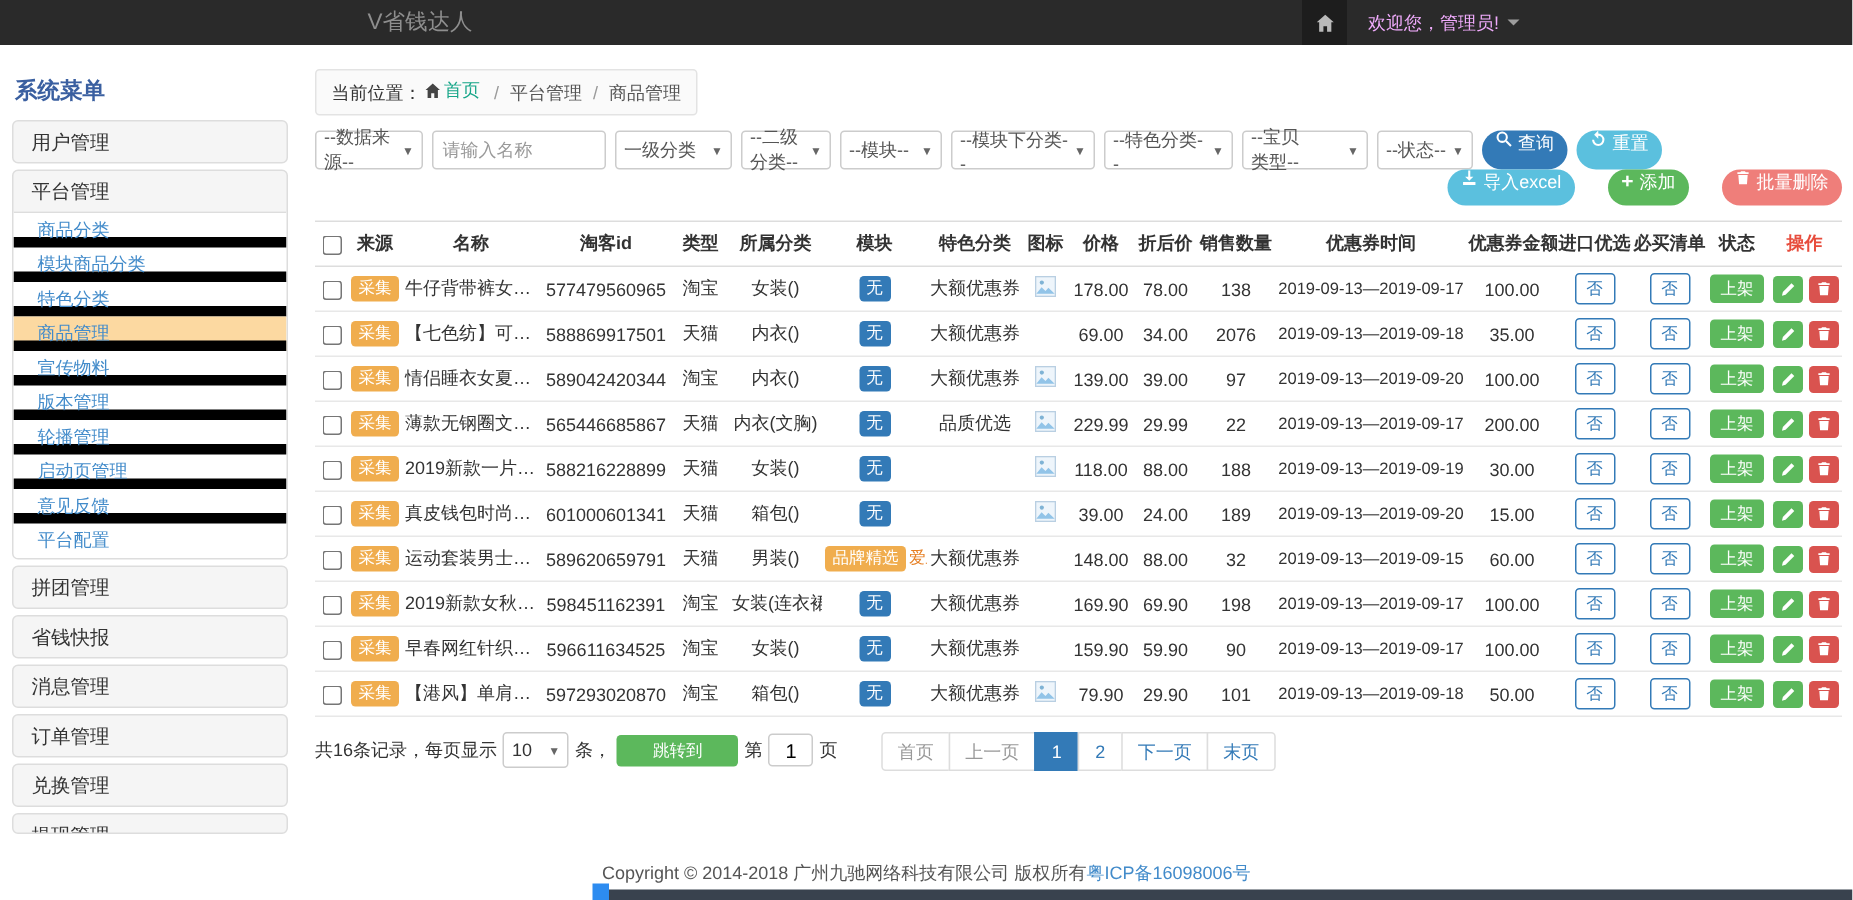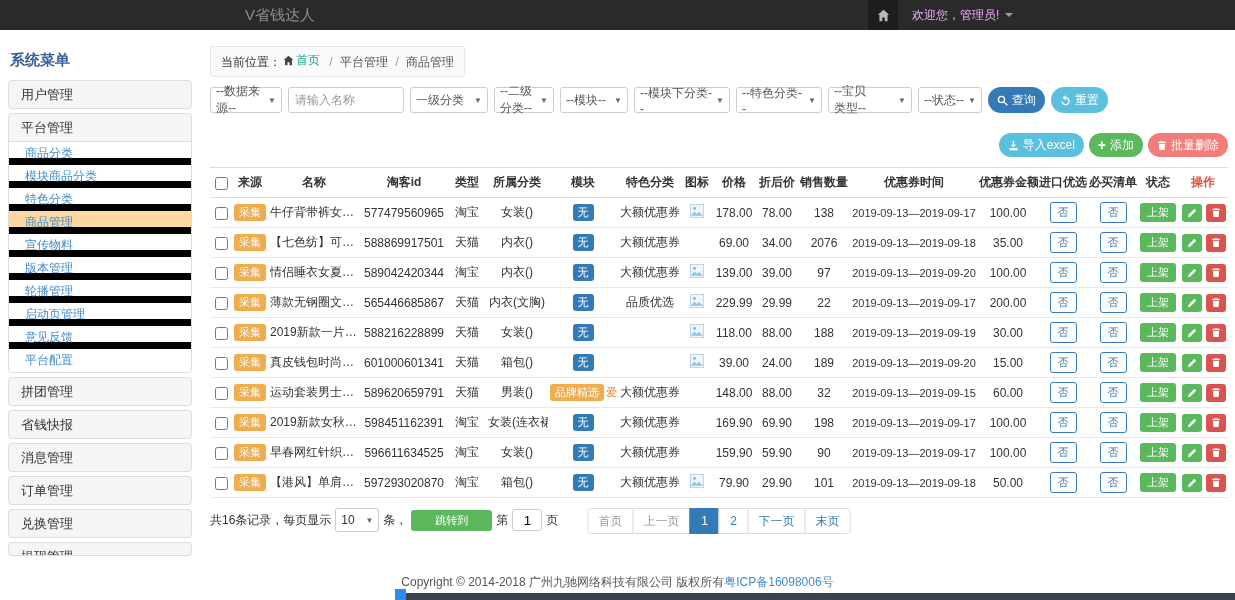--- a/index.html
+++ b/index.html
@@ -32,28 +32,28 @@
   .bc-sep{color:#999;margin:0 4px}
   .bc-item{color:#555}
 
   .filter-row{display:flex;align-items:center;gap:6px;margin-top:10px}
   .filter-fields{display:contents}
   .fselect{height:26px;border:1px solid #ccc;border-radius:3px;background:#fff;display:flex;align-items:center;justify-content:space-between;padding:0 5px;cursor:pointer;color:#555;flex:none}
   .fs-caret{font-size:8px;color:#666;margin-left:3px}
   .ftext{height:26px;border:1px solid #ccc;border-radius:3px;padding:0 6px;font-size:12px;font-family:inherit;color:#333;flex:none}
   .ftext::placeholder{color:#999}
 
-  .btn{height:26px;border:none;border-radius:13px;color:#fff;font-size:12px;padding:0 9px;display:inline-flex;align-items:center;gap:4px;cursor:pointer;font-family:inherit;flex:none}
+  .btn{height:26px;border:none;border-radius:13px;color:#fff;font-size:12px;padding:0 9px;display:inline-flex;align-items:flex-start;gap:4px;cursor:pointer;font-family:inherit;flex:none}
   .btn-primary{background:var(--primary,#337ab7)}
   .btn-info{background:var(--info,#5bc0de)}
   .btn-success{background:var(--success,#5cb85c)}
   .btn-danger-light{background:var(--danger_light,#ef7e7a)}
   .plus-glyph{font-size:14px;font-weight:bold;line-height:1}
 
-  .actions{display:flex;justify-content:flex-end;gap:5px;margin-top:20px}
+  .actions{display:flex;justify-content:flex-end;gap:22px;}
   .actions .btn{height:24px}
 
   table{width:100%;border-collapse:collapse;table-layout:fixed;margin-top:10px;border-top:1px solid #ddd}
   th{font-size:12px;padding:6px 1px;border-bottom:1px solid #ddd;text-align:center;font-weight:bold;white-space:nowrap;overflow:hidden}
   th.op-head{color:#e74c3c}
   td{font-size:12px;padding:4px 2px;border-bottom:1px solid #e8e8e8;text-align:center;white-space:nowrap;overflow:hidden;color:#333}
   td.name-cell{text-align:left;text-overflow:ellipsis}
   td.time-cell{font-size:11px}
   .badge{display:inline-block;padding:2px 5px;border-radius:3px;color:#fff;font-size:11px;line-height:1.2}
   .b-orange{background:var(--warning,#f0ad4e)}

